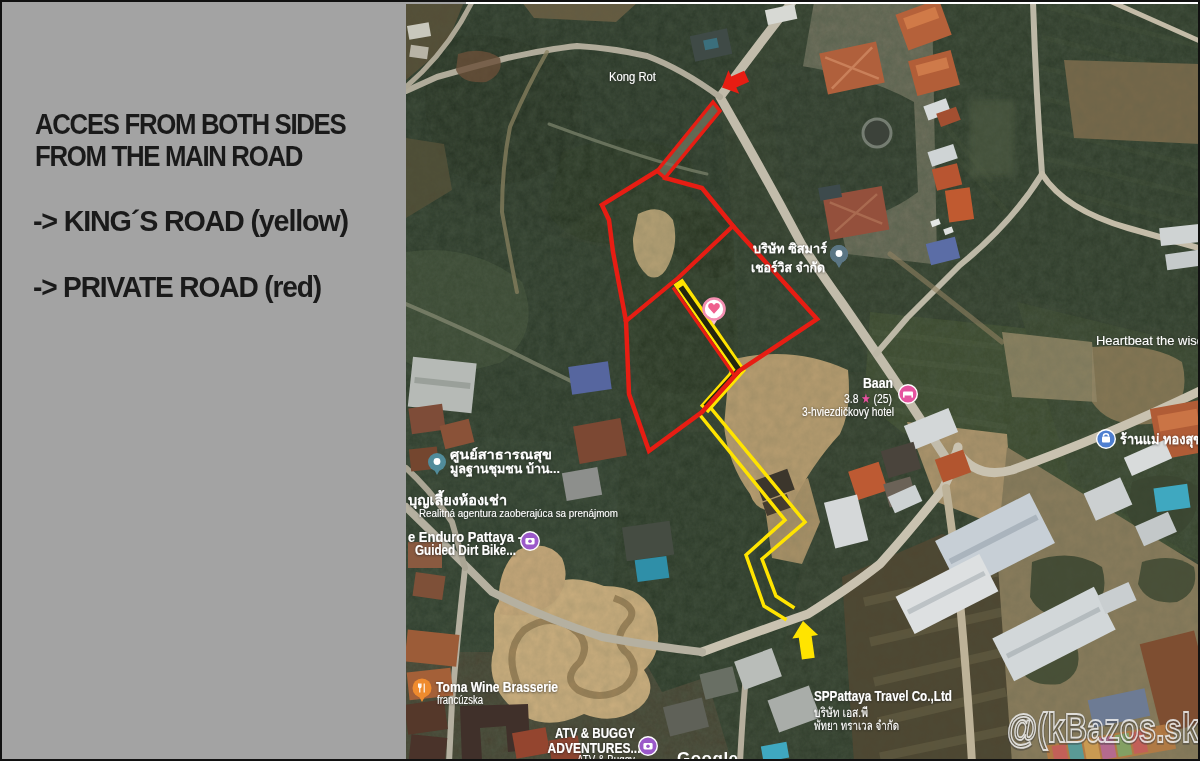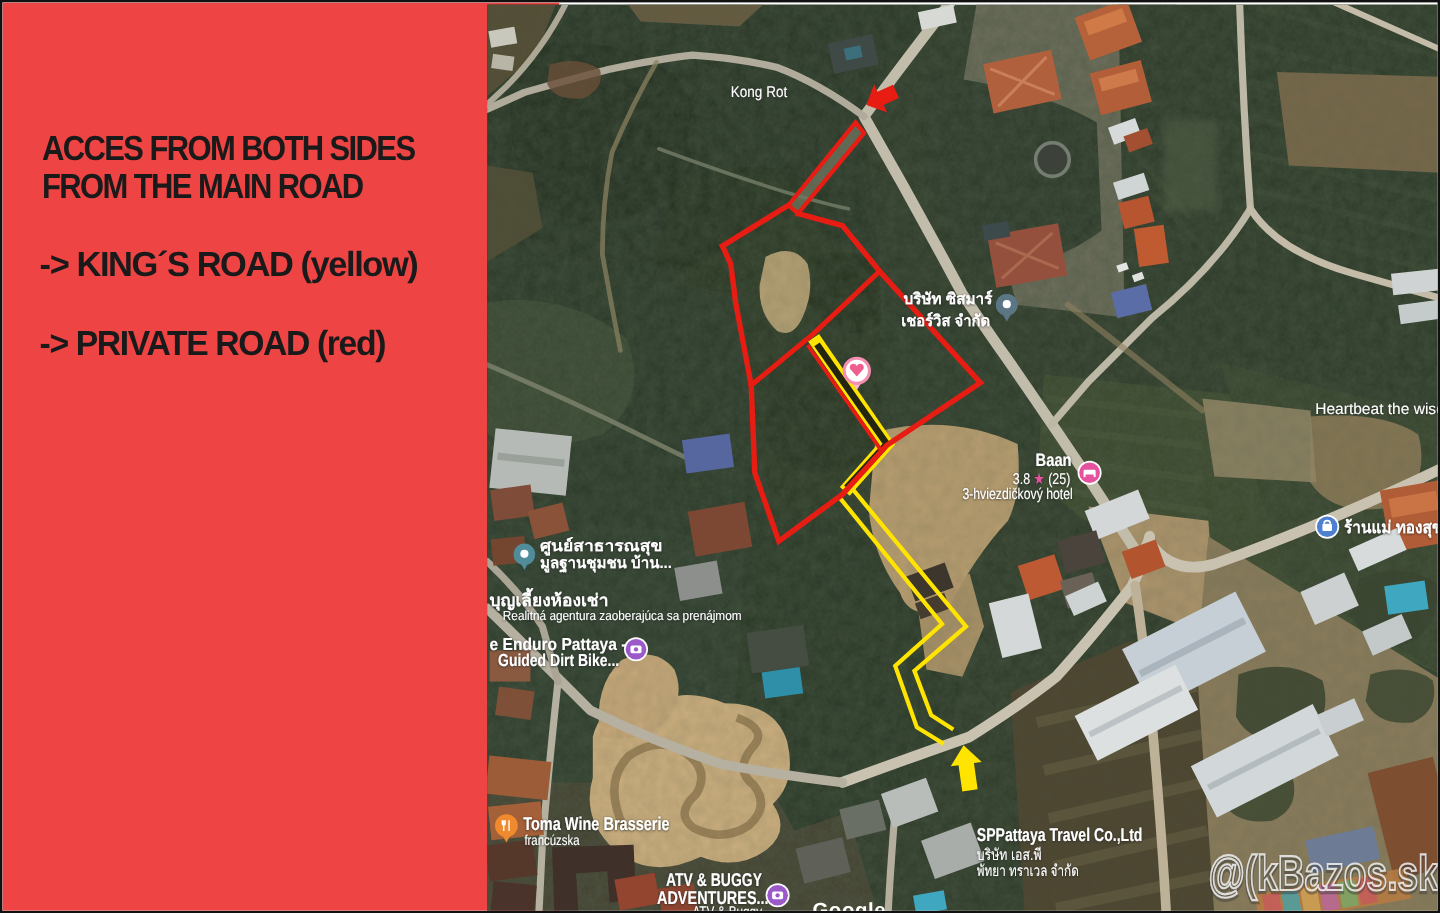--- a/index.html
+++ b/index.html
@@ -1,18 +1,18 @@
 <!DOCTYPE html>
 <html><head>
 <meta charset="utf-8">
 <style>
   html,body{margin:0;padding:0;background:#fff;}
   .page{position:relative;width:1200px;height:761px;overflow:hidden;background:#fff;
         font-family:"Liberation Sans",sans-serif;box-sizing:border-box;border:2px solid #111;}
-  .panel{position:absolute;left:0;top:0;width:464px;height:757px;background:#ef4444;}
+  .panel{position:absolute;left:0;top:0;width:464px;height:757px;background:#a3a3a3;}
   .t1{position:absolute;left:33px;top:106px;font-size:29px;font-weight:bold;color:#1a1a1a;
       line-height:32px;letter-spacing:-1.5px;transform:scaleX(0.89);transform-origin:0 0;}
   .t2{position:absolute;left:31px;top:203px;font-size:29px;font-weight:bold;color:#1a1a1a;letter-spacing:-1.2px;transform:scaleX(0.99);transform-origin:0 0;}
   .t3{position:absolute;left:31px;top:269px;font-size:29px;font-weight:bold;color:#1a1a1a;letter-spacing:-1.2px;transform:scaleX(0.97);transform-origin:0 0;}
   svg text{font-family:"Liberation Sans",sans-serif;}
   .ml{fill:#fff;font-weight:bold;}
 </style>
 </head>
 <body>
 <div class="page">

